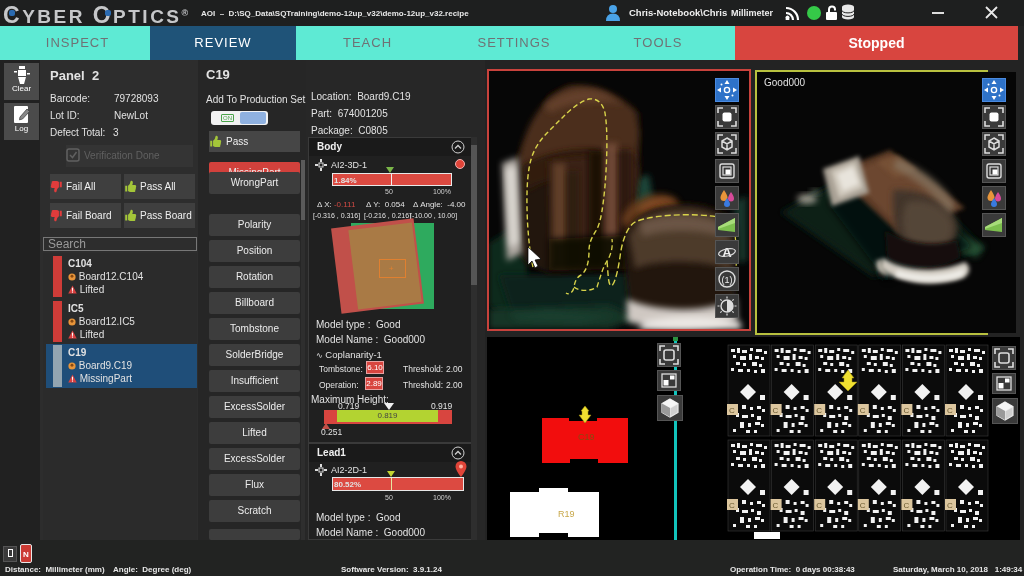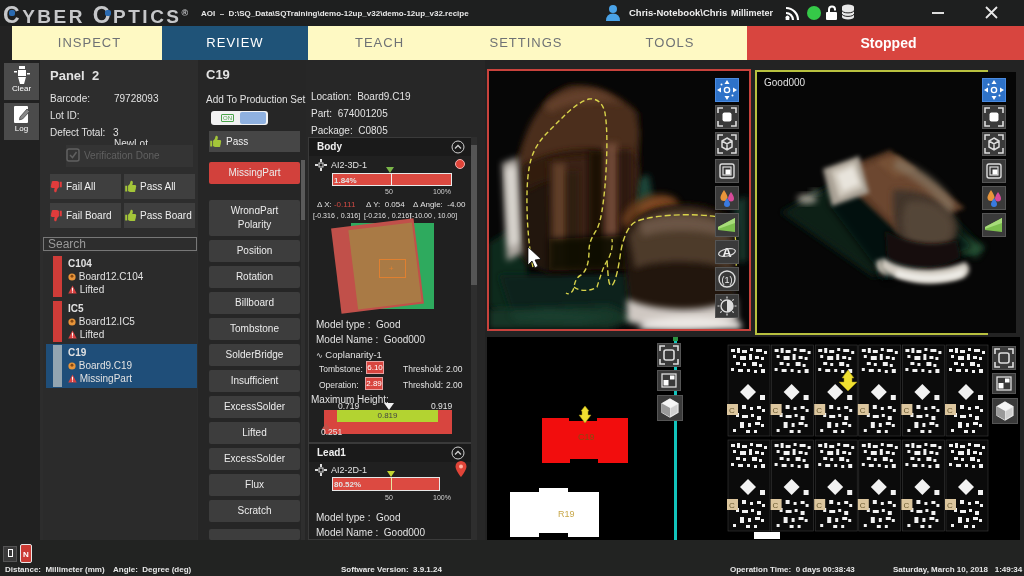--- a/index.html
+++ b/index.html
@@ -7,21 +7,21 @@
   font-family:"Liberation Sans", sans-serif; }
 .abs { position:absolute; }
 #stage { position:relative; width:1024px; height:576px; background:#232323; }
 
 #titlebar { position:absolute; left:0; top:0; width:1024px; height:26px; background:#1e1f1f; }
 #logo { position:absolute; left:3px; top:2px; color:#c6c7c9; font-weight:bold; font-size:19px; letter-spacing:2.5px; }
 #logo .big { font-size:23px; }
 #pathtxt { position:absolute; left:201px; top:9px; color:#e8e8e8; font-weight:bold; font-size:8px; }
 .tbr { position:absolute; top:0; height:26px; color:#efefef; font-size:10px; line-height:26px; font-weight:bold;}
 
-#menubar { position:absolute; left:12px; top:26px; width:920px; height:34px; background:#fef9c3; }
+#menubar { position:absolute; left:0; top:26px; width:920px; height:34px; background:#5eead4; }
 .tab { position:absolute; top:0; height:34px; line-height:34px; color:#6f7275; font-size:13px; letter-spacing:1px; text-align:center; }
 #tab-review { left:150px; width:146px; background:#1f5378; color:#fff; }
 #stopped { position:absolute; left:735px; top:0px; width:283px; height:34px; background:#d8453f; color:#fff; font-size:14px; font-weight:bold; text-align:center; line-height:34px; }
 
 #leftstrip { position:absolute; left:0; top:60px; width:40px; height:480px; background:#212121; }
 .stripbtn { position:absolute; left:4px; width:35px; height:37px; background:#4b4b4b; color:#fff; font-size:8px; text-align:center; }
 
 #panel2 { position:absolute; left:40px; top:60px; width:158px; height:480px; background:#2d2d2d; }
 .lbl { position:absolute; color:#e2e2e2; font-size:10px; }
 .btn { position:absolute; background:#3f3f3f; color:#f0f0f0; font-size:10px; text-align:left; }
@@ -108,21 +108,21 @@
         <path d="M8 12 L15 4 L17.5 6.5 L10.5 14 L7.5 14.8 Z" fill="#888" stroke="#444" stroke-width="0.8"></path>
       </svg>
       <div style="margin-top:-3px;">Log</div>
     </div>
   </div>
   <div id="panel2">
     <div class="lbl" style="left:10px;top:8px;font-size:13px;font-weight:bold;">Panel&nbsp; 2</div>
     <div class="lbl" style="left:10px;top:33px;">Barcode:</div>
       <div class="lbl" style="left:74px;top:33px;">79728093</div>
     <div class="lbl" style="left:10px;top:50px;">Lot ID:</div>
-      <div class="lbl" style="left:74px;top:50px;margin-top:28px;">NewLot</div>
+      <div class="lbl" style="left:74px;top:50px;">NewLot</div>
     <div class="lbl" style="left:10px;top:67px;">Defect Total:</div>
       <div class="lbl" style="left:73px;top:67px;">3</div>
     <div class="btn" style="left:26px;top:85px;width:127px;height:22px;background:#343434;color:#606060;line-height:22px;">
       <svg width="14" height="14" viewBox="0 0 14 14" style="vertical-align:-3px;margin-right:4px;">
         <rect x="1" y="1" width="12" height="12" rx="2" fill="none" stroke="#606060" stroke-width="1.5"></rect>
         <path d="M4 7 l2.5 2.5 L10.5 4" stroke="#606060" stroke-width="1.5" fill="none"></path>
       </svg>Verification Done</div>
     <div class="btn" style="left:10px;top:114px;width:71px;height:25px;line-height:25px;">
       <svg width="13" height="13" viewBox="0 0 16 16" style="vertical-align:-3px;margin-right:3px;">
           <path d="M1.5 7 H4 V14 H1.5 Z M5 13.5 V7.2 C6.6 6.2 7.4 4.6 7.8 2.6 C8 1.4 8.5 1 9.2 1 C10.3 1 10.9 1.9 10.9 3.2 C10.9 4.2 10.6 5.3 10.2 6.2 H13.3 C14.3 6.2 15 7 15 7.9 C15 8.4 14.8 8.8 14.6 9.1 C14.9 9.7 14.8 10.5 14.3 11 C14.5 11.6 14.3 12.3 13.8 12.7 C14 13 14 13.4 13.9 13.7 C13.6 14.6 12.8 14.9 11.5 14.9 H8 C6.8 14.9 5.8 14.4 5 13.5 Z" fill="#e03c3c" transform="rotate(180 8 8)"></path>
@@ -187,21 +187,21 @@
     <div class="lbl" style="left:8px;top:34px;font-size:10px;">Add To Production Set</div>
     <div class="abs" style="left:13px;top:51px;width:57px;height:14px;background:#f2f2f2;border-radius:3px;">
       <div class="abs" style="left:10px;top:3px;width:13px;height:8px;border:1px solid #4aa44a;border-radius:1px;color:#4aa44a;font-size:6px;text-align:center;line-height:7px;">ON</div>
       <div class="abs" style="left:29px;top:1px;width:26px;height:12px;background:#8fb1e0;border-radius:2px;"></div>
     </div>
     <div class="btn" style="left:11px;top:71px;width:91px;height:21px;line-height:21px;background:#464646;">
       <svg width="13" height="13" viewBox="0 0 16 16" style="vertical-align:-3px;margin-right:4px;">
           <path d="M1.5 7 H4 V14 H1.5 Z M5 13.5 V7.2 C6.6 6.2 7.4 4.6 7.8 2.6 C8 1.4 8.5 1 9.2 1 C10.3 1 10.9 1.9 10.9 3.2 C10.9 4.2 10.6 5.3 10.2 6.2 H13.3 C14.3 6.2 15 7 15 7.9 C15 8.4 14.8 8.8 14.6 9.1 C14.9 9.7 14.8 10.5 14.3 11 C14.5 11.6 14.3 12.3 13.8 12.7 C14 13 14 13.4 13.9 13.7 C13.6 14.6 12.8 14.9 11.5 14.9 H8 C6.8 14.9 5.8 14.4 5 13.5 Z" fill="#a4c639"></path>
         </svg>Pass</div>
     <div class="dbtn" style="top:102px;background:#d2413c;">MissingPart</div>
-    <div class="dbtn" style="top:112px;margin-top:28px;">WrongPart</div>
+    <div class="dbtn" style="top:112px;">WrongPart</div>
     <div class="dbtn" style="top:154px;">Polarity</div>
     <div class="dbtn" style="top:180px;">Position</div>
     <div class="dbtn" style="top:206px;">Rotation</div>
     <div class="dbtn" style="top:232px;">Billboard</div>
     <div class="dbtn" style="top:258px;">Tombstone</div>
     <div class="dbtn" style="top:284px;">SolderBridge</div>
     <div class="dbtn" style="top:310px;">Insufficient</div>
     <div class="dbtn" style="top:336px;">ExcessSolder</div>
     <div class="dbtn" style="top:362px;">Lifted</div>
     <div class="dbtn" style="top:388px;">ExcessSolder</div>
@@ -262,21 +262,21 @@
       <div class="lbl" style="left:94px;top:226px;font-size:8.5px;">Threshold:</div>
       <div class="lbl" style="left:137px;top:226px;font-size:8.5px;">2.00</div>
       <div class="lbl" style="left:10px;top:242px;font-size:8.5px;">Operation:</div>
       <div class="abs" style="left:56px;top:239px;width:18px;height:13px;background:#d8453f;border:1px solid #e8a0a0;color:#fff;font-size:8px;text-align:center;line-height:12px;">2.89</div>
       <div class="lbl" style="left:94px;top:242px;font-size:8.5px;">Threshold:</div>
       <div class="lbl" style="left:137px;top:242px;font-size:8.5px;">2.00</div>
       <div class="lbl" style="left:2px;top:256px;font-size:10px;">Maximum Height:</div>
       <div class="lbl" style="left:29px;top:263px;font-size:8.5px;">0.719</div>
       <div class="lbl" style="left:122px;top:263px;font-size:8.5px;">0.919</div>
       <div class="abs" style="left:75px;top:265px;width:0;height:0;border-left:5px solid transparent;border-right:5px solid transparent;border-top:7px solid #f0f0f0;"></div>
-      <div class="abs" style="left:15px;top:272px;width:128px;height:24px;background:#d8453f;">
+      <div class="abs" style="left:15px;top:272px;width:128px;height:14px;background:#d8453f;">
         <div class="abs" style="left:13px;top:0;width:101px;height:12px;background:#b3d331;color:#444;font-size:8px;text-align:center;line-height:12px;">0.819</div>
       </div>
       <div class="abs" style="left:13px;top:285px;width:0;height:0;border-left:4px solid transparent;border-right:4px solid transparent;border-bottom:6px solid #c25048;"></div>
       <div class="lbl" style="left:12px;top:289px;font-size:8.5px;">0.251</div>
     </div>
 
     <div class="sect" style="top:383px;height:97px;">
       <div class="sehead">Lead1
         <svg class="abs" style="right:6px;top:2px;" width="14" height="14" viewBox="0 0 14 14">
             <circle cx="7" cy="7" r="6" fill="none" stroke="#cfcfcf" stroke-width="1"></circle>
@@ -291,21 +291,21 @@
             <rect x="9" y="5" width="3" height="2"></rect>
             <rect x="4" y="4" width="4" height="4" fill="none" stroke="#ddd"></rect>
           </g>
         </svg>
       <div class="lbl" style="left:22px;top:21px;font-size:9px;">AI2-2D-1</div>
       <svg class="abs" style="left:146px;top:17px;" width="12" height="16" viewBox="0 0 12 16">
           <path d="M6 0 a5.5 5.5 0 0 1 5.5 5.5 C11.5 9.5 6 16 6 16 C6 16 0.5 9.5 0.5 5.5 A5.5 5.5 0 0 1 6 0 Z" fill="#e04438"></path>
           <circle cx="6" cy="5.5" r="2" fill="#ffb0a0"></circle>
         </svg>
       <div class="abs" style="left:78px;top:27px;width:0;height:0;border-left:4px solid transparent;border-right:4px solid transparent;border-top:6px solid #c3d332;"></div>
-      <div class="abs" style="left:23px;top:33px;width:108px;height:14px;background:#dc4a41;border:1px solid #e8e8e8;text-align:right;">
+      <div class="abs" style="left:23px;top:33px;width:132px;height:14px;background:#dc4a41;border:1px solid #e8e8e8;text-align:right;">
         <div class="lbl" style="left:1px;top:2px;font-size:8px;font-weight:bold;">80.52%</div>
         <div class="abs" style="left:58px;top:0;width:1px;height:12px;background:#e8e8a0;"></div>
       </div>
       <div class="lbl" style="left:76px;top:50px;font-size:7px;color:#cfcfcf;">50</div>
       <div class="lbl" style="left:124px;top:50px;font-size:7px;color:#cfcfcf;">100%</div>
       <div class="lbl" style="left:7px;top:68px;">Model type : &nbsp;Good</div>
       <div class="lbl" style="left:7px;top:83px;">Model Name : &nbsp;Good000</div>
     </div>
     <div class="abs" style="left:165px;top:77px;width:6px;height:403px;background:#2e2e2e;">
       <div class="abs" style="left:0;top:8px;width:6px;height:140px;background:#555;"></div>

